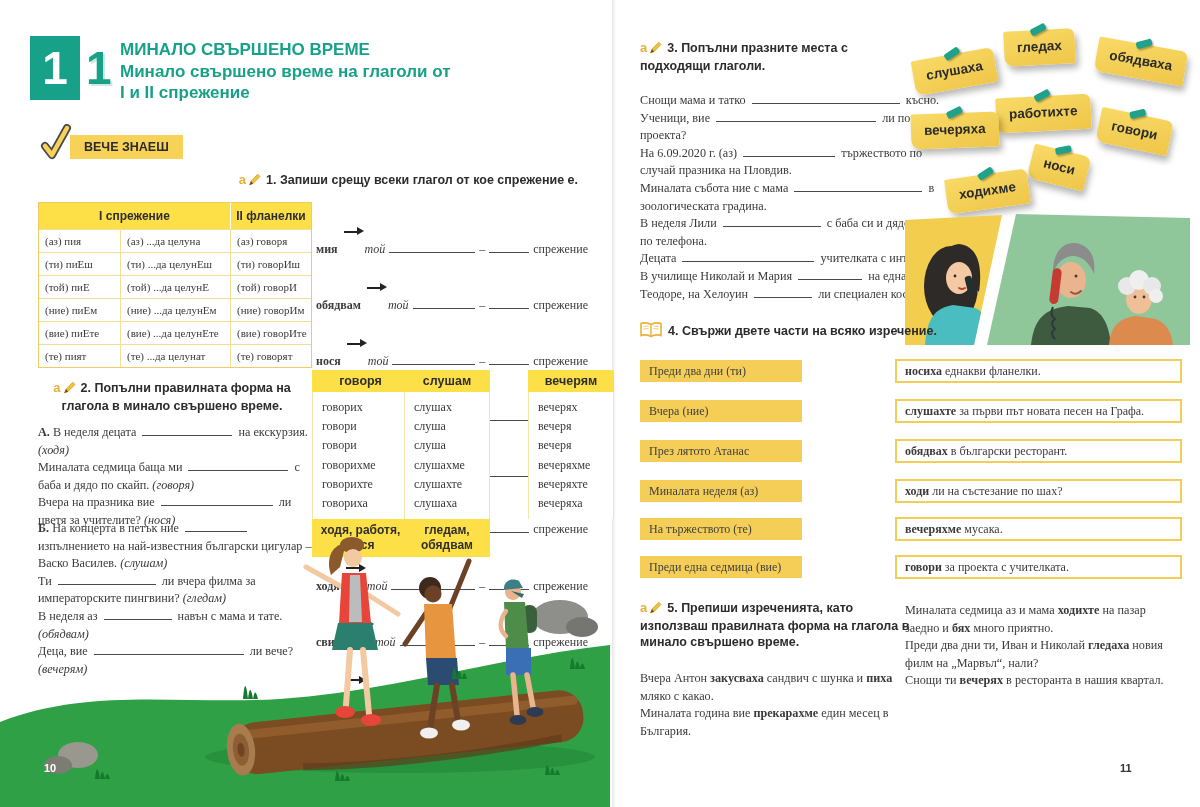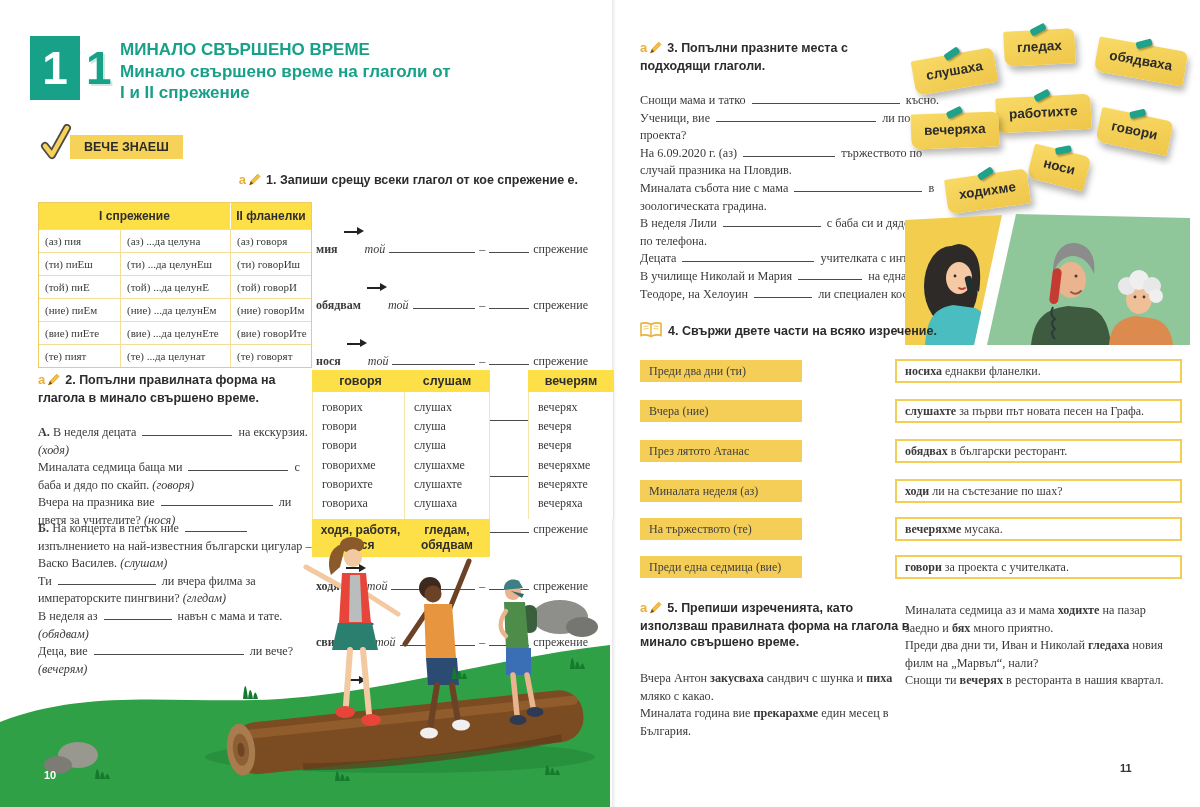--- a/index.html
+++ b/index.html
@@ -75,21 +75,21 @@
   .n8{left:946px;top:174px;transform:rotate(-8deg);}
 
   
   .mleft{left:640px;width:162px;height:22px;background:#F5CE58;display:flex;align-items:center;
          padding-left:9px;font-family:"Liberation Serif",serif;font-size:12px;color:#3f3f3f;box-sizing:border-box;}
   .mright{left:895px;width:287px;height:24px;background:#fff;border:2px solid #F3CE56;display:flex;
           align-items:center;padding-left:8px;font-family:"Liberation Serif",serif;font-size:12px;
           color:#3a3a3a;box-sizing:border-box;white-space:pre;}
 
   .pagenum{font-size:11px;font-weight:700;}
-  .pn-left{left:44px;top:762px;color:#ffffff;margin-top:7px;}
+  .pn-left{left:44px;top:762px;color:#ffffff;}
   .pn-right{left:1120px;top:762px;color:#333;}
 </style>
 </head>
 <body>
 
 <div class="abs spine"></div>
 
 <div class="abs chapter-box">
   <span>1</span>
 </div>
@@ -216,21 +216,21 @@
       <span class="vb">яздя</span>
       <span class="arrow"></span>
       <span class="ital">той</span>
       <span class="b1"></span>
       <span>–</span>
       <span class="b2"></span>
       <span>спрежение</span>
     </div>
 </div>
 
-<div class="abs exh" style="left:38px;top:372px;width:268px;">
+<div class="abs exh" style="left:38px;top:380px;width:268px;text-align:center;">
   <span class="a-icon">а</span><span class="pencil"><svg width="13" height="13" viewBox="0 0 13 13">
         <path d="M1.5 12 L3 8.2 L9.8 1.2 L12 3.4 L5.2 10.4 Z" fill="#F2C23F" stroke="#D89B2B" stroke-width="0.8"></path>
         <path d="M1.5 12 L3 8.2 L5.2 10.4 Z" fill="#6b4a22"></path>
       </svg></span><span>2. Попълни правилната форма на глагола в минало свършено време.</span>
 </div>
 
 <div class="abs fillpara" style="left:38px;top:424px;width:275px;">
   <p><span class="bold">А.</span><span> В неделя децата </span><span class="blank" style="width: 90px;"></span><span> на екскурзия. </span><span class="ital">(ходя)</span></p>
   <p><span>Миналата седмица баща ми </span><span class="blank" style="width: 100px;"></span><span> с баба и дядо по скайп. </span><span class="ital">(говоря)</span></p>
   <p><span>Вчера на празника вие </span><span class="blank" style="width: 112px;"></span><span> ли цветя за учителите? </span><span class="ital">(нося)</span></p>

